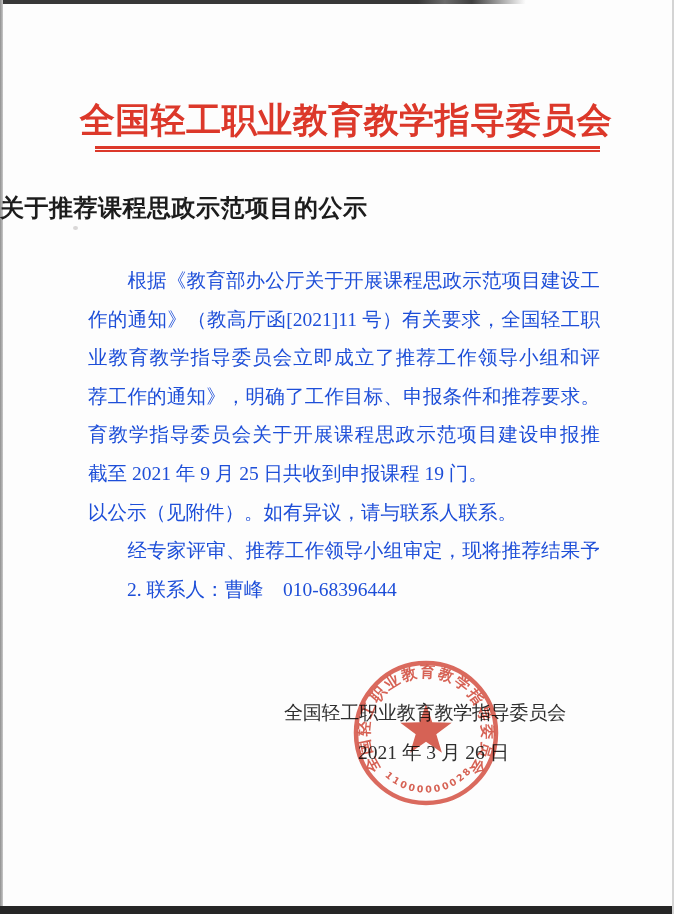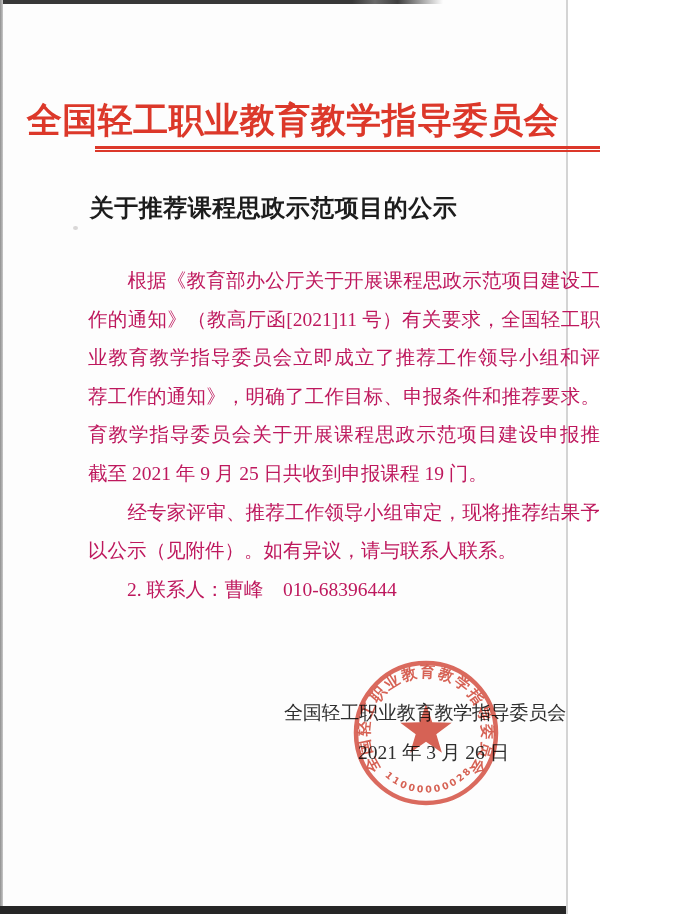--- a/index.html
+++ b/index.html
@@ -3,21 +3,21 @@
 <meta charset="utf-8">
 <style>
   html,body{margin:0;padding:0;}
   body{
     width:682px;height:914px;
     background:#ffffff;
     font-family:"Liberation Serif","DejaVu Serif",serif;
     overflow:hidden;
   }
   .page{
-    position:relative;width:568px;height:914px;background:#fdfdfd;
+    position:relative;width:674px;height:914px;background:#fdfdfd;
   }
   
   .edge-top{
     position:absolute;left:0;top:0;width:100%;height:4px;
     background:linear-gradient(to right,#383838 0%,#383838 62%,#6a6a6a 66%,#3f3f3f 70%,rgba(120,120,120,0) 78%);
   }
   .edge-left{
     position:absolute;left:0;top:0;width:3px;height:100%;
     background:linear-gradient(to right,#8f8f8f,#c9c9c9);
   }
@@ -36,28 +36,28 @@
     position:absolute;left:18px;right:0;top:97px;
     text-align:center;font-size:35px;font-weight:bold;
     color:#dc382a;letter-spacing:.5px;white-space:nowrap;
   }
   .red-rule{
     position:absolute;left:95px;width:505px;top:146px;height:1px;
     border-top:3px solid #dc382a;border-bottom:2px solid #dc382a;
   }
   
   .doc-title{
-    position:absolute;left:11px;right:32px;top:192px;
-    text-align:center;font-size:24px;font-weight:600;color:#1c1c1c;
+    position:absolute;left:0;right:32px;top:192px;
+    font-size:24px;font-weight:600;color:#1c1c1c;
     letter-spacing:.5px;white-space:nowrap;
   }
   
   .body-text{
     position:absolute;left:88px;top:262px;width:512px;
-    font-size:19.5px;line-height:38.6px;color:#be185d;
+    font-size:19.5px;line-height:38.6px;color:#1d4ed8;
   }
   .line{text-align:justify;text-align-last:justify;}
   .line.endp{text-align:left;text-align-last:left;}
   .line.item{padding-left:39px;}
   
   .sig-org{
     position:absolute;left:284px;top:700px;
     font-size:19px;color:#2e2e2e;letter-spacing:-0.2px;white-space:nowrap;
   }
   .sig-date{
@@ -97,22 +97,22 @@
 
   <div class="doc-title">关于推荐课程思政示范项目的公示</div>
 
   <div class="body-text">
     <div class="line">　　根据《教育部办公厅关于开展课程思政示范项目建设工</div>
     <div class="line">作的通知》（教高厅函[2021]11 号）有关要求，全国轻工职</div>
     <div class="line">业教育教学指导委员会立即成立了推荐工作领导小组和评</div>
     <div class="line">荐工作的通知》，明确了工作目标、申报条件和推荐要求。</div>
     <div class="line">育教学指导委员会关于开展课程思政示范项目建设申报推</div>
     <div class="line endp">截至 2021 年 9 月 25 日共收到申报课程 19 门。</div>
+    <div class="line endp">以公示（见附件）。如有异议，请与联系人联系。</div>
     <div class="line">　　经专家评审、推荐工作领导小组审定，现将推荐结果予</div>
-    <div class="line endp">以公示（见附件）。如有异议，请与联系人联系。</div>
     <div class="line endp item">2. 联系人：曹峰　010-68396444</div>
   </div>
 
   <div class="sig-org">全国轻工职业教育教学指导委员会</div>
   <div class="sig-date">2021 年 3 月 26 日</div>
 
   <svg class="seal" viewBox="0 0 168 168" xmlns="http://www.w3.org/2000/svg">
     <circle class="seal-ring" cx="84" cy="84" r="70"></circle>
     <polygon class="seal-star" points="84,55 90.3,73.3 109.7,73.7 94.3,85.3 99.9,103.8 84,92.8 68.1,103.8 73.7,85.3 58.3,73.7 77.7,73.3"></polygon>
     <path id="sealTopArc" d="M 40 121 A 57 57 0 1 1 128 121" fill="none"></path>

